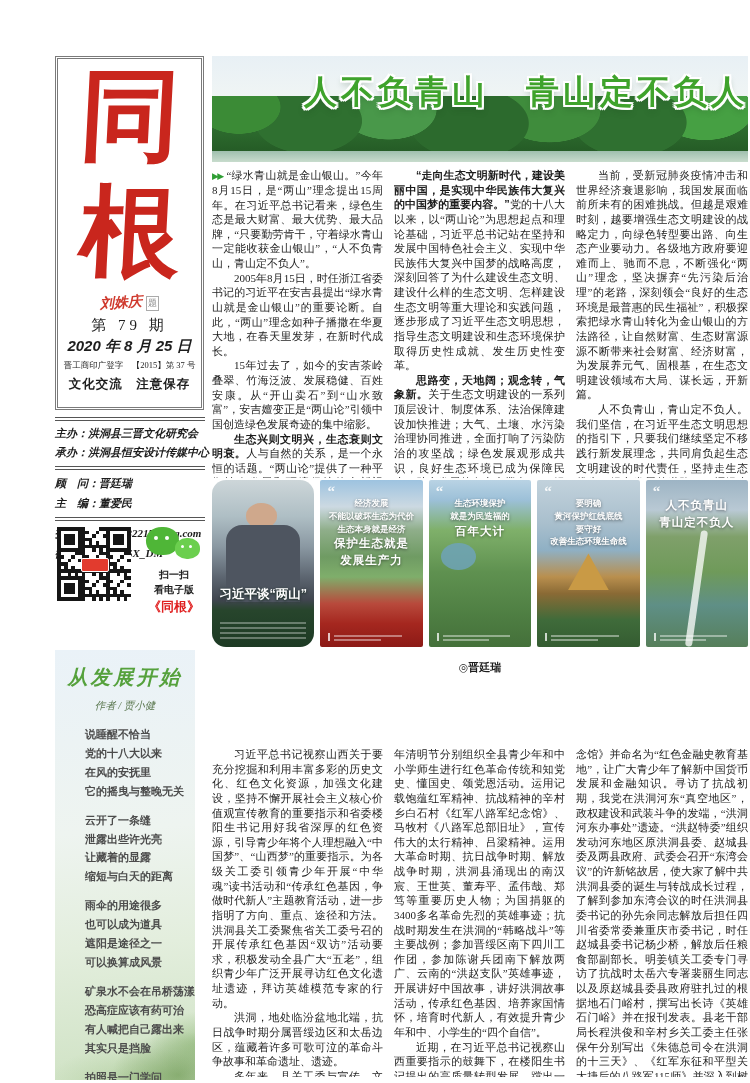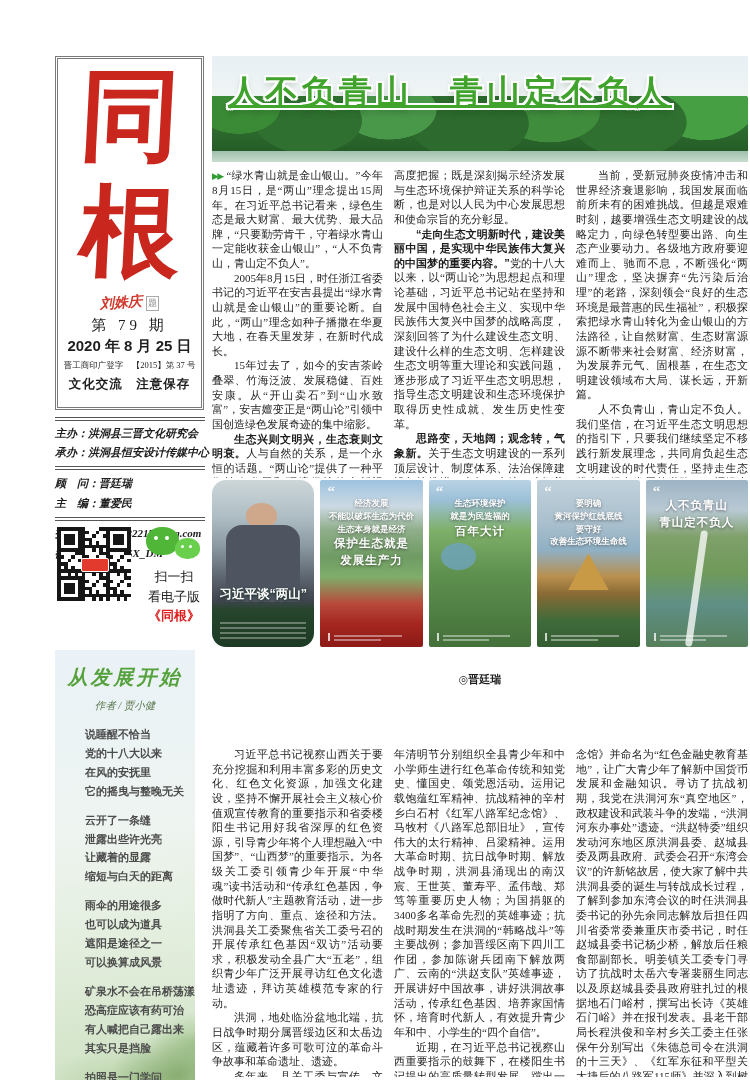--- a/index.html
+++ b/index.html
@@ -9,21 +9,21 @@
 
   
   .masthead{left:55px;top:56px;width:143px;height:348px;border:3px double #7a7a7a;
             display:flex;flex-direction:column;align-items:center;background:#fff;}
   .mast-char{font-weight:bold;color:#c9261d;font-size:100px;line-height:1.16;
              font-family:"Liberation Serif",serif;transform:skewX(-3deg);}
   .signature{margin-top:2px;height:20px;display:flex;align-items:center;gap:4px;}
   .sig-name{color:#cf3a2e;font-style:italic;font-weight:bold;font-size:14px;transform:rotate(-4deg);}
   .sig-seal{color:#8a8a8a;font-size:9px;border:1px solid #aaa;padding:0 1px;}
   .issue{font-size:15px;letter-spacing:4px;margin-top:3px;}
-  .mdate{font-size:15px;font-weight:bold;font-family:"Liberation Sans",sans-serif;margin-top:2px;}
+  .mdate{font-size:15px;font-weight:bold;font-family:"Liberation Sans",sans-serif;margin-top:2px;font-style:italic;}
   .license{font-size:8.5px;margin-top:4px;white-space:nowrap;}
   .mslogan{font-size:12.5px;font-weight:bold;font-family:"Liberation Sans",sans-serif;margin-top:4px;letter-spacing:1px;}
 
   
   .pubinfo{left:55px;top:414px;width:150px;font-size:11px;font-style:italic;font-weight:bold;}
   .sep{height:2px;border-top:1px solid #555;border-bottom:1px solid #555;margin:3px 0;}
   .prow{line-height:1.75;white-space:nowrap;}
   .prow2{display:flex;justify-content:space-between;line-height:1.9;flex-direction:column;}
   .contact{font-style:italic;line-height:1.8;}
 
@@ -34,21 +34,21 @@
   #qr-badge{position:absolute;left:24px;top:31px;width:26px;height:12px;background:#e23b2e;
             border:1.5px solid #fff;border-radius:2px;}
   .wc-col{display:flex;flex-direction:column;align-items:center;width:62px;}
   .wc{width:56px;height:40px;position:relative;}
   .wc .big{position:absolute;left:0;top:0;width:33px;height:28px;background:#4fb637;border-radius:47%;}
   .wc .big::before,.wc .big::after{content:"";position:absolute;top:9px;width:4px;height:4px;border-radius:50%;background:#fff;}
   .wc .big::before{left:8px;}.wc .big::after{left:19px;}
   .wc .small{position:absolute;right:2px;top:11px;width:25px;height:21px;background:#6bcf4e;border-radius:47%;}
   .wc .small::before,.wc .small::after{content:"";position:absolute;top:7px;width:3px;height:3px;border-radius:50%;background:#fff;}
   .wc .small::before{left:6px;}.wc .small::after{left:14px;}
-  .scan{font-family:"Liberation Sans",sans-serif;font-weight:normal;font-size:13px;line-height:1.5;color:#222;}
+  .scan{font-family:"Liberation Sans",sans-serif;font-weight:bold;font-size:10px;line-height:1.5;color:#222;}
   .scan-red{color:#e01f1f;font-size:13px;font-weight:bold;line-height:1.5;}
 
   
   .poem{left:55px;top:650px;width:140px;height:430px;overflow:hidden;
         background:linear-gradient(175deg,#eaf2f8 0%,#eef4f0 42%,#e3eedd 68%,#cfe2c4 100%);}
   .poem::after{content:"";position:absolute;left:0;bottom:0;width:100%;height:130px;pointer-events:none;
         background:radial-gradient(95px 62px at 88% 96%,rgba(85,135,55,.55),transparent 70%),
                    radial-gradient(70px 46px at 103% 72%,rgba(115,165,85,.45),transparent 70%),
                    radial-gradient(120px 52px at 55% 102%,rgba(140,180,110,.35),transparent 70%);}
   .poem-title{margin-top:14px;text-align:center;color:#55a13c;font-size:20px;font-weight:bold;
@@ -65,24 +65,24 @@
   .trees{position:absolute;left:0;right:0;top:38%;height:52%;
      background:radial-gradient(70px 45px at 5% 20%,#3b8b36 59%,transparent 60%),
        radial-gradient(90px 55px at 18% 45%,#2f7030 59%,transparent 60%),
        radial-gradient(80px 50px at 33% 25%,#49984a 59%,transparent 60%),
        radial-gradient(100px 60px at 48% 50%,#2c6a2d 59%,transparent 60%),
        radial-gradient(85px 52px at 63% 28%,#3f8c3c 59%,transparent 60%),
        radial-gradient(95px 58px at 78% 48%,#2f7030 59%,transparent 60%),
        radial-gradient(80px 50px at 92% 26%,#46a043 59%,transparent 60%),
        linear-gradient(180deg,transparent 0%,transparent 18%,#2e6d2f 55%,#255c26 100%);}
   .water{position:absolute;left:0;right:0;bottom:0;height:10%;background:linear-gradient(180deg,#9fbfae,#c8dccd);}
-  .banner h1{position:relative;margin:14px 0 0 16px;text-align:left;font-size:33px;letter-spacing:4px;
+  .banner h1{position:relative;margin:14px 0 0 0;text-align:right;font-size:33px;letter-spacing:4px;
      font-family:"Liberation Sans","DejaVu Sans",sans-serif;font-weight:bold;color:#3fa32c;
      text-shadow:-2px 0 #fff,2px 0 #fff,0 -2px #fff,0 2px #fff,-2px -2px #fff,2px 2px #fff,
-                 -2px 2px #fff,2px -2px #fff,0 4px 6px rgba(30,70,30,.35);text-decoration:underline;}
+                 -2px 2px #fff,2px -2px #fff,0 4px 6px rgba(30,70,30,.35);}
 
   
   .colwrap{overflow:hidden;}
   .col{position:absolute;top:0;height:100%;overflow:hidden;text-align:justify;}
   .c1{left:0;width:171px;}.c2{left:182px;width:171px;}.c3{left:364px;width:172px;}
   .a1{left:212px;top:168px;width:536px;height:310px;}
   .para{margin:0;font-size:11px;line-height:1.33;text-indent:2em;}
   .para.noindent{text-indent:0;}
   .para .b{font-weight:bold;font-family:"Liberation Sans","DejaVu Sans",sans-serif;}
   .lead-icon{color:#2e9e33;font-size:9px;letter-spacing:-2px;margin-right:4px;font-family:"DejaVu Sans",sans-serif;}
@@ -115,21 +115,21 @@
   .card-p5{background:linear-gradient(180deg,#9db4c4 0%,#b9c9d4 18%,#7fa06a 34%,#6f9a5a 55%,#5f8f86 75%,#567f5a 100%);}
   .card-p5::before{content:"";position:absolute;left:46%;top:30%;width:7%;height:70%;background:rgba(255,255,255,.75);
       transform:rotate(8deg);border-radius:4px;}
 
   
   .a2head{left:212px;top:656px;width:536px;text-align:center;}
   .a2title{margin:0;color:#c80000;font-size:23px;font-weight:bold;letter-spacing:2px;
       font-family:"Liberation Sans","DejaVu Sans",sans-serif;}
   .a2sub{margin:7px 0 0 0;color:#0a0a0a;font-size:17.5px;font-weight:bold;
       font-family:"Liberation Sans","DejaVu Sans",sans-serif;}
-  .a2byline{margin-top:16px;font-size:11px;font-weight:bold;}
+  .a2byline{margin-top:4px;font-size:11px;font-weight:bold;}
   .a2{left:212px;top:747px;width:536px;height:330px;}
 </style>
 </head>
 <body>
 
 <div class="abs masthead">
   <div class="mast-char">同</div>
   <div class="mast-char">根</div>
   <div class="signature">
     <span class="sig-name">刘姝庆</span>
@@ -652,21 +652,20 @@
 </div>
 
 <div class="abs a1 colwrap">
   <div class="col c1" id="a1c1">
       <p class="para noindent"><span class="lead-icon">▶▶</span><span>“绿水青山就是金山银山。”今年8月15日，是“两山”理念提出15周年。在习近平总书记看来，绿色生态是最大财富、最大优势、最大品牌，“只要勤劳肯干，守着绿水青山一定能收获金山银山”，“人不负青山，青山定不负人”。</span></p>
       <p class="para"><span>2005年8月15日，时任浙江省委书记的习近平在安吉县提出“绿水青山就是金山银山”的重要论断。自此，“两山”理念如种子播撒在华夏大地，在春天里发芽，在新时代成长。</span></p>
       <p class="para"><span>15年过去了，如今的安吉茶岭叠翠、竹海泛波、发展稳健、百姓安康。从“开山卖石”到“山水致富”，安吉嬗变正是“两山论”引领中国创造绿色发展奇迹的集中缩影。</span></p>
       <p class="para"><span class="b">生态兴则文明兴，生态衰则文明衰。</span><span>人与自然的关系，是一个永恒的话题。“两山论”提供了一种平衡社会发展和环境保护的全新视野，既是将哲学思维运用于现实问题的典范，也是对中国发展所处历史方位和人类社会发展大势的</span></p>
     </div>
   <div class="col c2" id="a1c2">
-      <p class="para noindent"><span>高度把握；既是深刻揭示经济发展与生态环境保护辩证关系的科学论断，也是对以人民为中心发展思想和使命宗旨的充分彰显。</span></p>
       <p class="para"><span class="b">“走向生态文明新时代，建设美丽中国，是实现中华民族伟大复兴的中国梦的重要内容。”</span><span>党的十八大以来，以“两山论”为思想起点和理论基础，习近平总书记站在坚持和发展中国特色社会主义、实现中华民族伟大复兴中国梦的战略高度，深刻回答了为什么建设生态文明、建设什么样的生态文明、怎样建设生态文明等重大理论和实践问题，逐步形成了习近平生态文明思想，指导生态文明建设和生态环境保护取得历史性成就、发生历史性变革。</span></p>
       <p class="para"><span class="b">思路变，天地阔；观念转，气象新。</span><span>关于生态文明建设的一系列顶层设计、制度体系、法治保障建设加快推进；大气、土壤、水污染治理协同推进，全面打响了污染防治的攻坚战；绿色发展观形成共识，良好生态环境已成为保障民生、助力发展的有力支撑点……“绿富共赢”的生态哲学正在塑造一个全新的美丽中国。</span></p>
     </div>
   <div class="col c3" id="a1c3">
       <p class="para"><span>当前，受新冠肺炎疫情冲击和世界经济衰退影响，我国发展面临前所未有的困难挑战。但越是艰难时刻，越要增强生态文明建设的战略定力，向绿色转型要出路、向生态产业要动力。各级地方政府要迎难而上、驰而不息，不断强化“两山”理念，坚决摒弃“先污染后治理”的老路，深刻领会“良好的生态环境是最普惠的民生福祉”，积极探索把绿水青山转化为金山银山的方法路径，让自然财富、生态财富源源不断带来社会财富、经济财富，为发展养元气、固根基，在生态文明建设领域布大局、谋长远，开新篇。</span></p>
       <p class="para"><span>人不负青山，青山定不负人。我们坚信，在习近平生态文明思想的指引下，只要我们继续坚定不移践行新发展理念，共同肩负起生态文明建设的时代责任，坚持走生态优先、绿色发展的道路，一幅绿水青山与金山银山相得益彰的美丽中国画卷，必将在神州大地更加壮阔地铺展开来。</span></p>
     </div>
 </div>
 
 <div class="abs strip">

